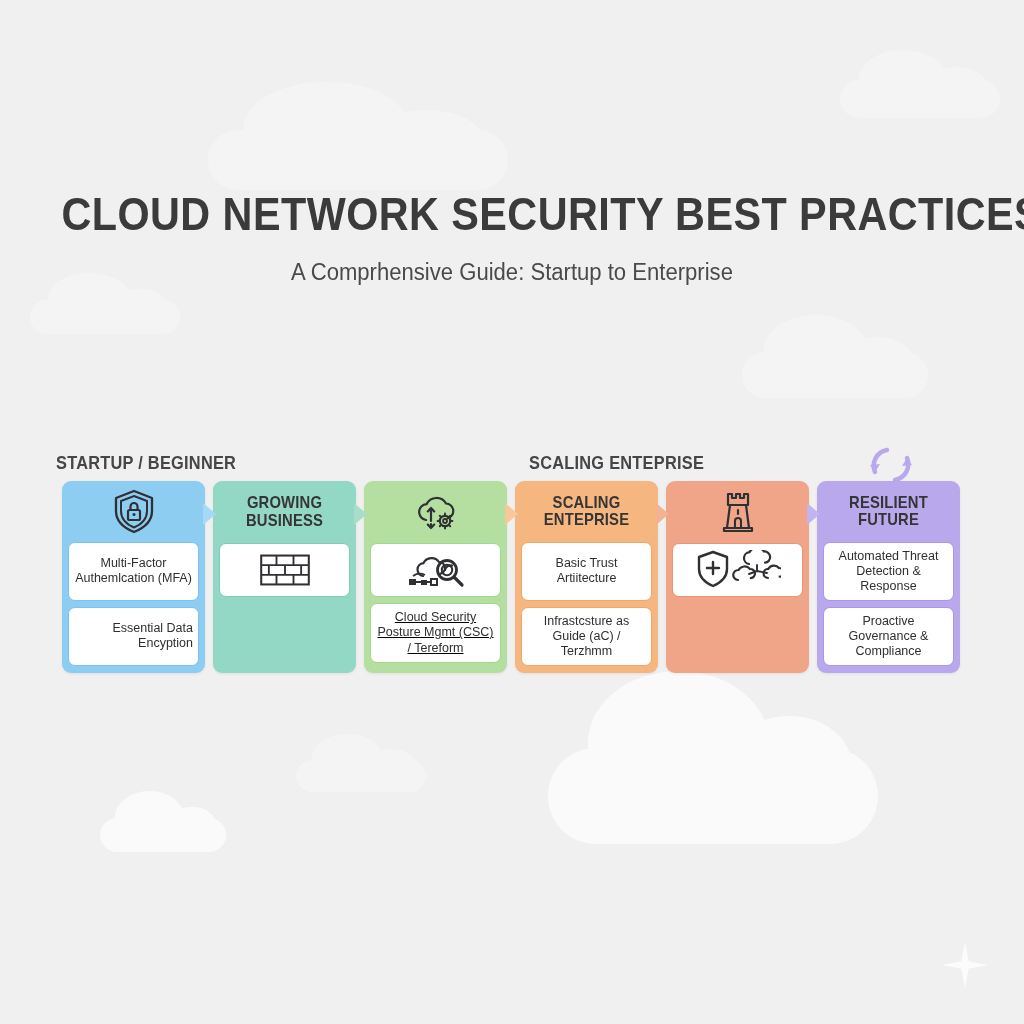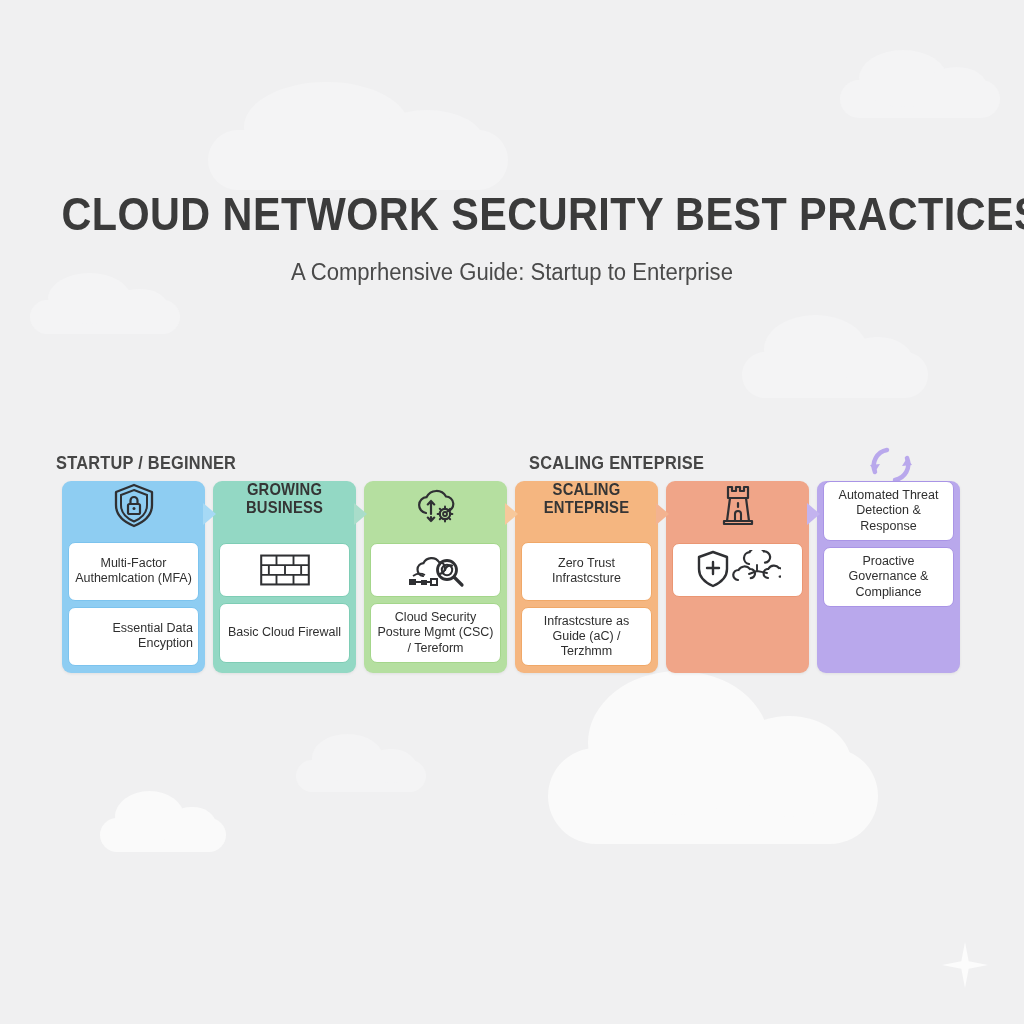--- a/index.html
+++ b/index.html
@@ -130,20 +130,21 @@
     padding: 0 6px 7px 6px;
     flex: none;
     box-shadow: 0 1px 3px rgba(0,0,0,0.07);
   }
 
   
   .card-head {
     height: 62px;
     width: 100%;
     display: flex;
+    align-items: center;
     justify-content: center;
   }
 
   .card-head-title {
     font-size: 17px;
     font-weight: bold;
     color: #353535;
     line-height: 1.05;
     text-align: center;
     transform: scaleX(0.87);
@@ -254,32 +255,29 @@
       </div>
       <div class="item-box has-icon" style="border-color: rgb(126, 205, 181);">
         <span class="item-icon"><svg viewBox="0 0 60 40" width="54" height="34">
         <rect x="2" y="3" width="56" height="34" fill="none" stroke="#2f3033" stroke-width="2.4"></rect>
         <path d="M2 14.3 h56 M2 25.7 h56" stroke="#2f3033" stroke-width="2.2"></path>
         <path d="M20 3 v11.3 M40 3 v11.3
                  M11 14.3 v11.4 M30 14.3 v11.4 M49 14.3 v11.4
                  M20 25.7 v11.3 M40 25.7 v11.3" stroke="#2f3033" stroke-width="2.2"></path>
       </svg></span>
       </div>
-      <div class="item-box has-text" style="border-color: rgb(126, 205, 181);">
-        <div class="item-text">Basic Cloud Firewall</div>
-      </div>
     </div>
     <div class="connector">
       <span class="connector-chevron">
         <svg viewBox="0 0 19 26" width="19" height="26">
           <path d="M3 2 L16 13 L3 24 Z" fill="#a9ddca"></path>
         </svg>
       </span>
     </div>
-    <div class="stage-card" style="background: rgb(181, 223, 160);">
+    <div class="stage-card" style="background: rgb(181, 223, 160); text-decoration: underline;">
       <div class="card-head">
         <svg viewBox="0 0 48 48" width="48" height="48">
         <path d="M14 32 a8 8 0 0 1 0.6 -15.9 A11 11 0 0 1 34 15.5 a7.5 7.5 0 0 1 1.5 14.8" fill="none" stroke="#2f3033" stroke-width="2.2" stroke-linecap="round"></path>
         <path d="M19 20 v13 M19 20 l-3.2 3.4 M19 20 l3.2 3.4
                  M19 40 l-3.2 -3.4 M19 40 l3.2 -3.4 M19 40 v-4" fill="none" stroke="#2f3033" stroke-width="2.2" stroke-linecap="round"></path>
         <circle cx="33" cy="33" r="5.2" fill="none" stroke="#2f3033" stroke-width="2.2"></circle>
         <circle cx="33" cy="33" r="2" fill="none" stroke="#2f3033" stroke-width="1.8"></circle>
         <g stroke="#2f3033" stroke-width="2" stroke-linecap="round">
           <path d="M33 25.6 v2.2"></path>
             <path d="M33 38.2 v2.2"></path>
@@ -315,21 +313,21 @@
         <svg viewBox="0 0 19 26" width="19" height="26">
           <path d="M3 2 L16 13 L3 24 Z" fill="#f7c89b"></path>
         </svg>
       </span>
     </div>
     <div class="stage-card" style="background: rgb(245, 182, 128);">
       <div class="card-head">
         <div class="card-head-title">SCALING ENTEPRISE</div>
       </div>
       <div class="item-box has-text" style="border-color: rgb(240, 168, 104);">
-        <div class="item-text">Zero Trust Infrastcsture</div>
+        <div class="item-text">Basic Trust Artiitecture</div>
       </div>
       <div class="item-box has-text" style="border-color: rgb(240, 168, 104);">
         <div class="item-text">Infrastcsture as Guide (aC) / Terzhmm</div>
       </div>
     </div>
     <div class="connector">
       <span class="connector-chevron">
         <svg viewBox="0 0 19 26" width="19" height="26">
           <path d="M3 2 L16 13 L3 24 Z" fill="#f3b390"></path>
         </svg>
@@ -357,20 +355,23 @@
       </div>
     </div>
     <div class="connector">
       <span class="connector-chevron">
         <svg viewBox="0 0 19 26" width="19" height="26">
           <path d="M3 2 L16 13 L3 24 Z" fill="#c3b3ef"></path>
         </svg>
       </span>
     </div>
     <div class="stage-card" style="background: rgb(185, 168, 236);">
+      <div class="card-head">
+        <div class="card-head-title">RESILIENT FUTURE</div>
+      </div>
       <div class="item-box has-text" style="border-color: rgb(169, 148, 230); text-align: center;">
         <div class="item-text">Automated Threat Detection &amp; Response</div>
       </div>
       <div class="item-box has-text" style="border-color: rgb(169, 148, 230); text-align: center;">
         <div class="item-text">Proactive Governance &amp; Compliance</div>
       </div>
     </div>
   </div>
 
 </body></html>

